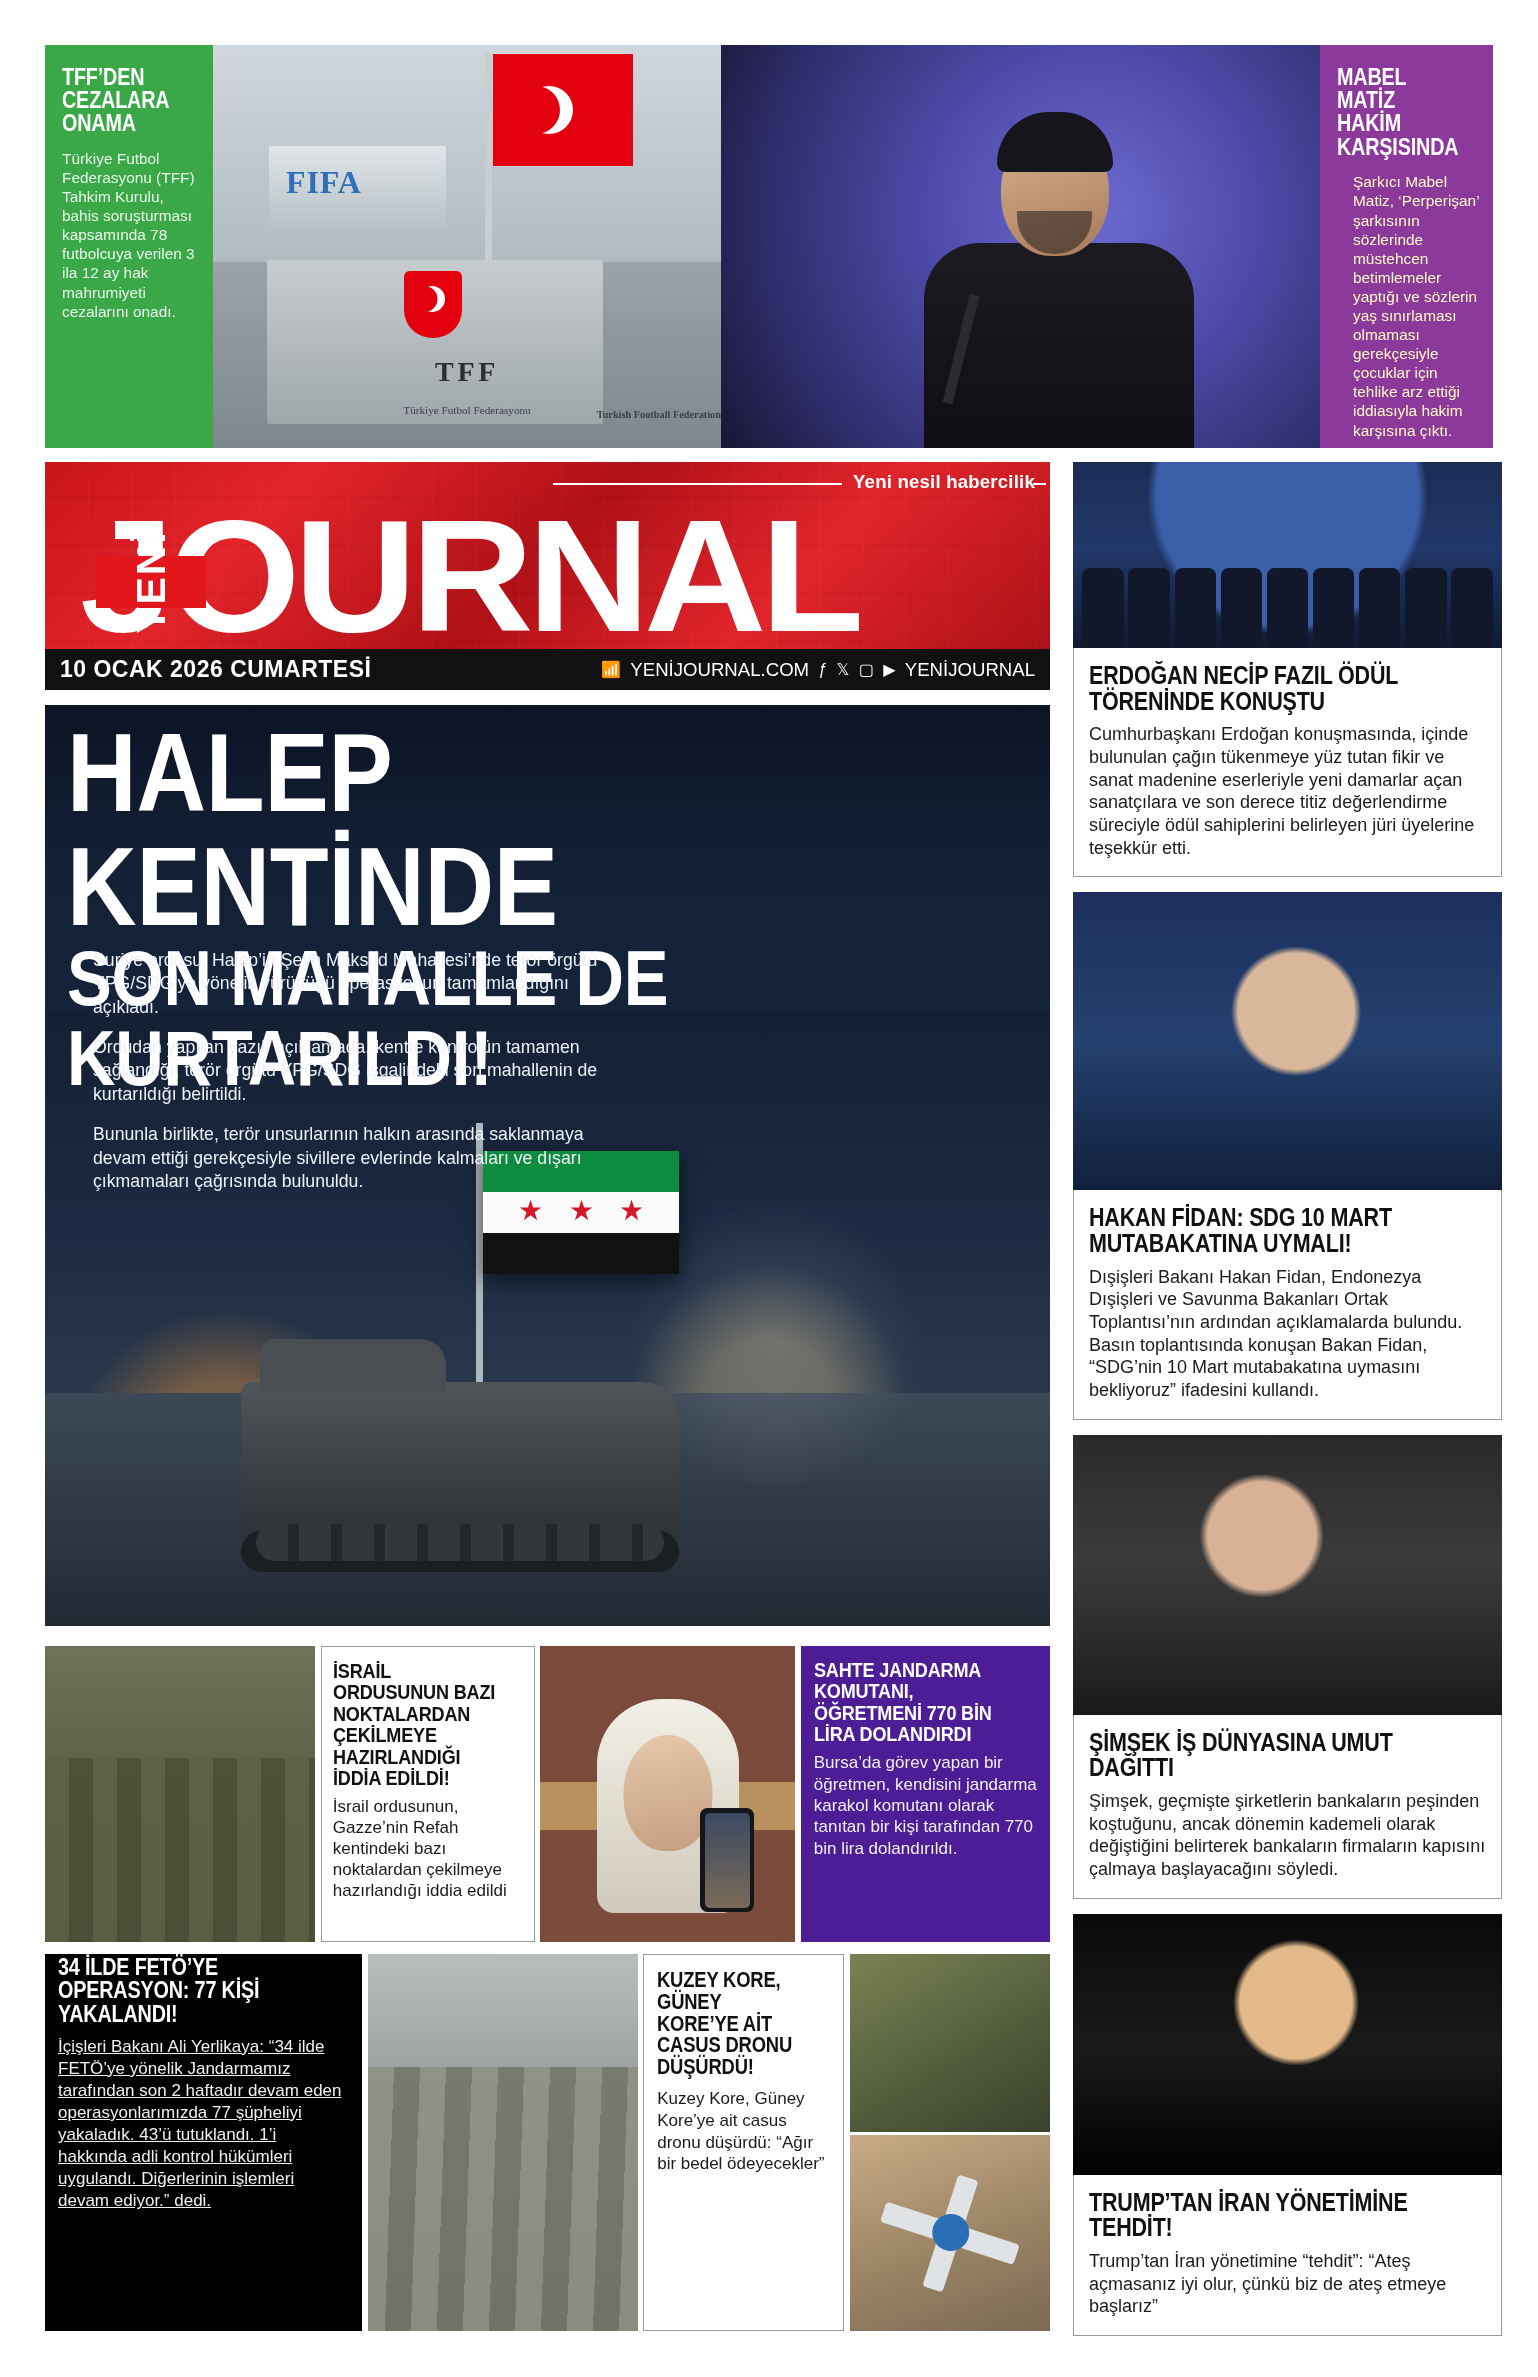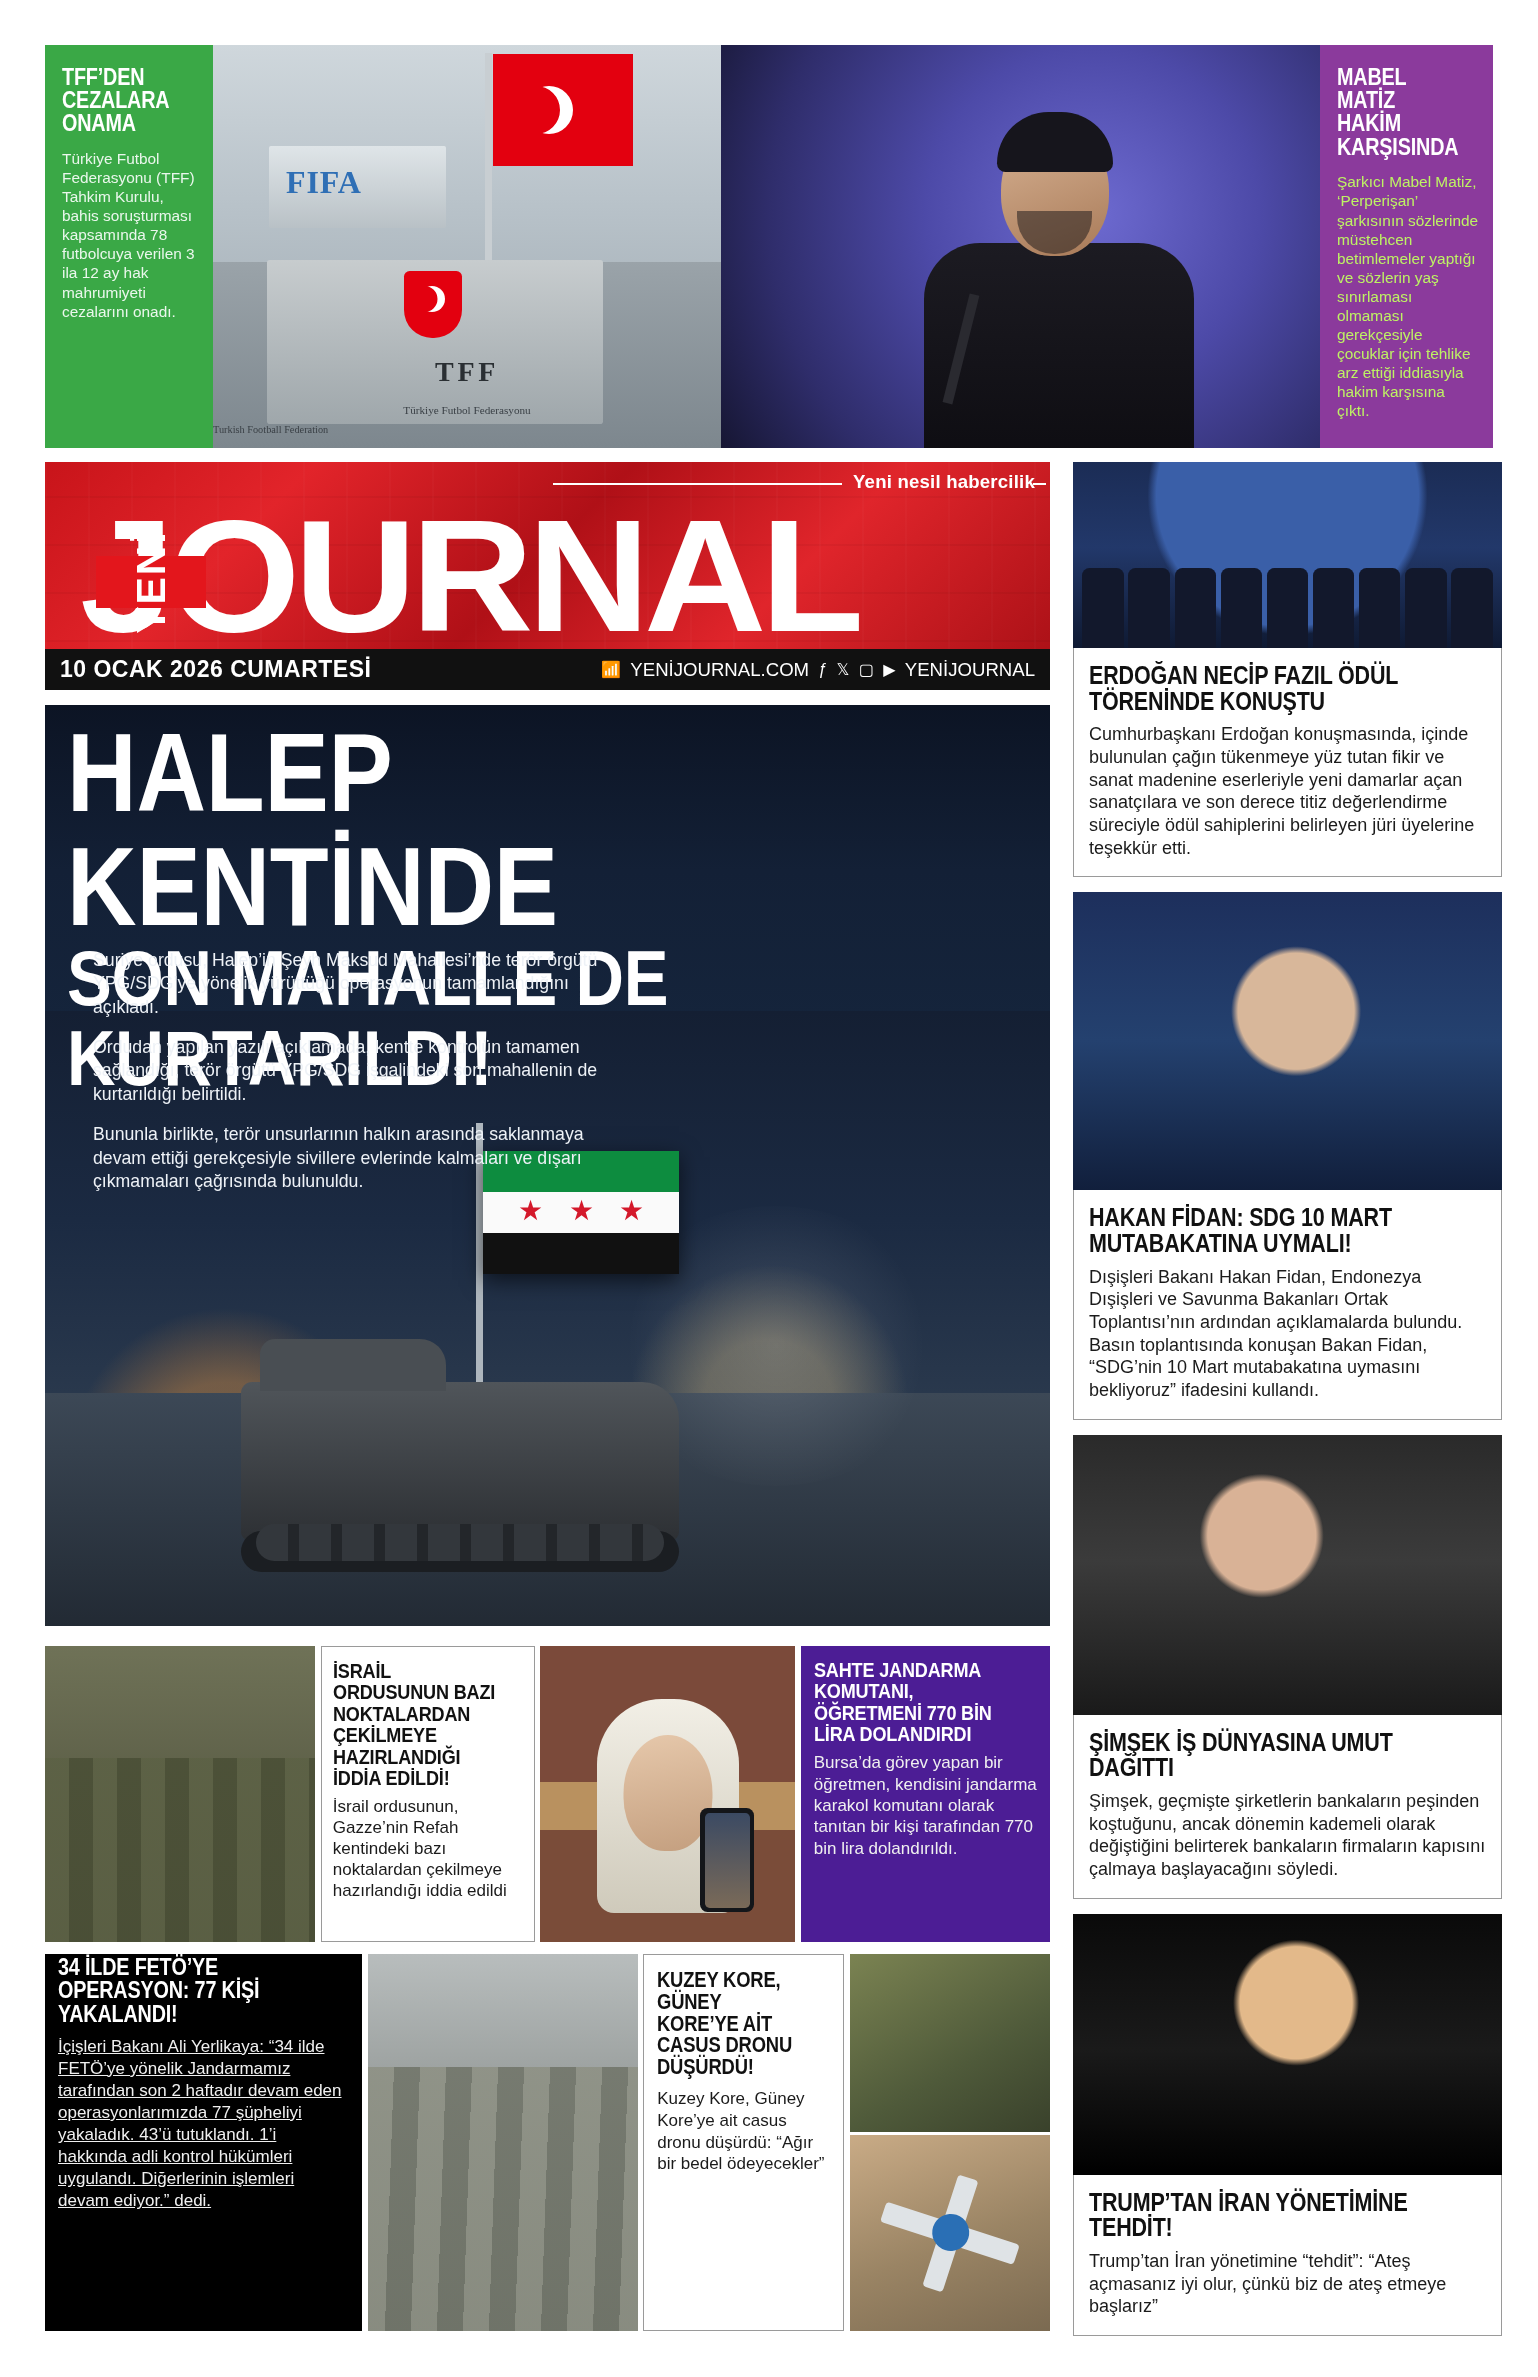--- a/index.html
+++ b/index.html
@@ -53,21 +53,21 @@
     padding: 20.5px 15px 9.3px 17px; box-sizing: border-box;
   }
   .tile-green .hl { font-size: 23px; color:#fff; }
   .tile-green .tx { font-size: 15.4px; margin-top: 13px; color:#eaf7ec; }
 
   .tile-purple {
     width: 173px; background: #8b3a9c; color: #fff;
     padding: 20.5px 13px 9.3px 17px; box-sizing: border-box;
   }
   .tile-purple .hl { font-size: 23px; color:#fff; }
-  .tile-purple .tx { font-size: 15.4px; margin-top: 13px; color:#bef264; }
+  .tile-purple .tx { font-size: 15.4px; margin-top: 13px; color:#fef9c3;margin-left:16px; }
 
   .photo-tff {
     width: 508px;
     background:
       linear-gradient(180deg,#cfd7dc 0%,#b9c3ca 38%,#98a3ab 100%);
   }
   .photo-mabel {
     width: 599px;
     background:
       radial-gradient(circle at 62% 42%, #6d6ad0 0%, #4d4aa8 38%, #2f2d6b 74%, #161633 100%);
@@ -84,22 +84,22 @@
   .tff-plinth{position:absolute; left:54px; bottom:24px; width:336px;height:164px;
     background:linear-gradient(180deg,#c7ccce,#9fa7ab); border-radius:2.8px;}
   .tff-crest{position:absolute; left:191px; bottom:110px; width:58px;height:67px;background:#e3000f;
     border-radius:5.6px 5.6px 28px 28px;}
   .tff-crest:after{content:"";position:absolute;left:15px;top:15px;width:26px;height:26px;border-radius:50%;
     box-shadow: inset -7.5px 0 0 0 #fff;}
   .tff-txt{position:absolute;left:0;right:0;bottom:60px;text-align:center;color:#2a2f33;
     font-weight:700;font-size:28px;letter-spacing:3.7px;font-family:"Liberation Serif",serif;}
   .tff-sub{position:absolute;left:0;right:0;bottom:32px;text-align:center;color:#3a4046;
     font-size:11.2px;font-family:"Liberation Serif",serif;}
-  .tff-sub2{position:absolute;left:0;right:0;bottom:13px;text-align:left;color:#3a4046;
-    font-size:10.3px;font-family:"Liberation Serif",serif;}
+  .tff-sub2{position:absolute;left:0;right:0;bottom:28px;text-align:right;color:#3a4046;
+    font-size:10.3px;font-family:"Liberation Serif",serif;font-weight:bold;}
   .fifa-block{position:absolute;left:56px;top:101px;width:177px;height:82px;
     background:linear-gradient(180deg,#dfe5e8,#b9c1c6); border-radius:1.9px;}
   .fifa-txt{position:absolute;left:73px;top:119px;color:#2f6fb5;font-weight:700;font-size:32px;
     font-family:"Liberation Serif",serif;letter-spacing:0.9px;}
 
   
   .mb-head{position:absolute;left:280px;top:80px;width:108px;height:131px;border-radius:50% 50% 46% 46%;
     background:linear-gradient(160deg,#d8b394,#a87a58);}
   .mb-hair{position:absolute;left:276px;top:67px;width:116px;height:60px;border-radius:56px 56px 9.3px 9.3px;
     background:#16151c;}

